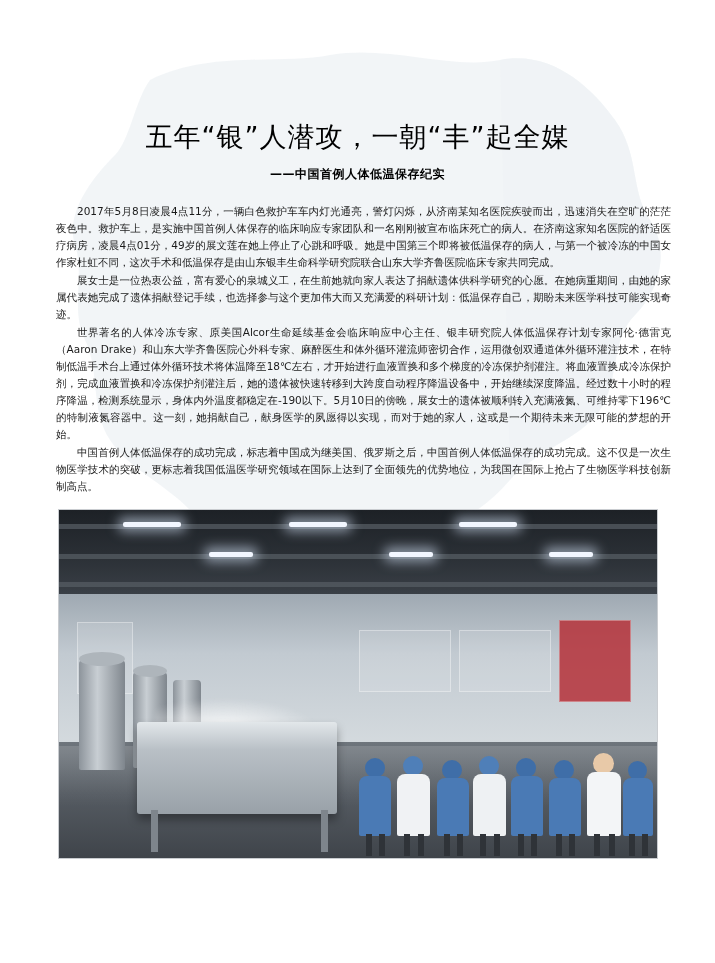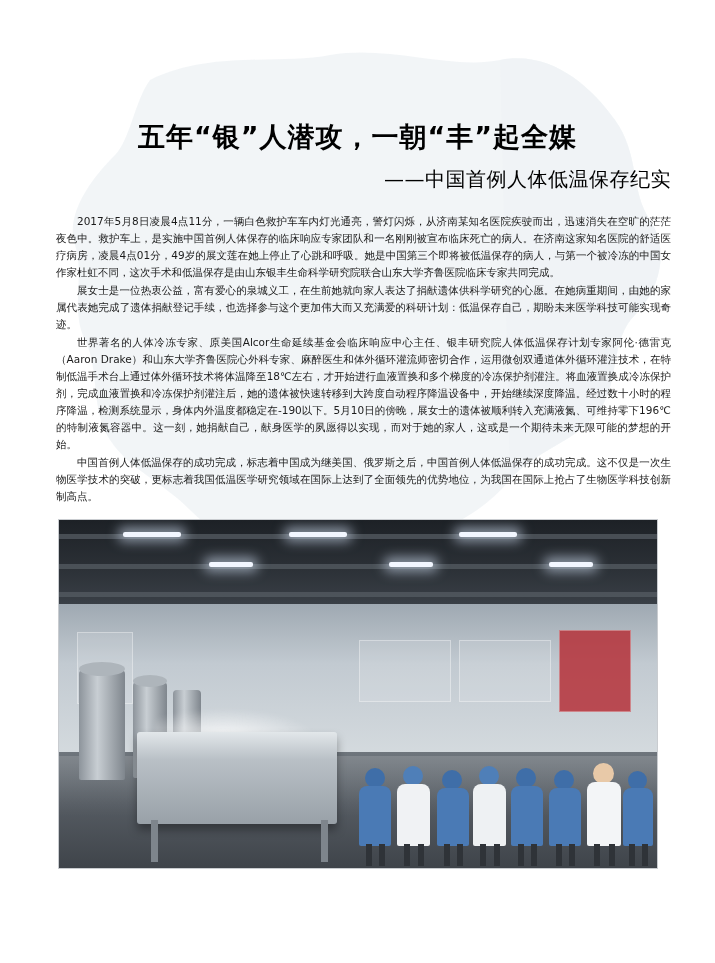--- a/index.html
+++ b/index.html
@@ -35,32 +35,32 @@
   .content {
     position: relative;
     z-index: 2;
     padding: 0 44px;
   }
   .title {
     margin: 0;
     padding-top: 120px;
     text-align: center;
     font-family: "DejaVu Sans", sans-serif;
-    font-weight: bold;
+    font-weight: normal;
     font-size: 27px;
     letter-spacing: 1px;
     color: #000000;
     line-height: 1.25;
   }
   .subtitle {
     margin: 12px 0 0 0;
-    text-align: right;
+    text-align: center;
     font-family: "DejaVu Sans", sans-serif;
-    font-weight: normal;
-    font-size: 20px;
+    font-weight: bold;
+    font-size: 12px;
     color: #000000;
     letter-spacing: 0.5px;
   }
   .article {
     margin-top: 20px;
     font-family: "DejaVu Sans", sans-serif;
     font-size: 10.5px;
     line-height: 1.62;
     color: #1a1a1a;
     text-align: justify;

